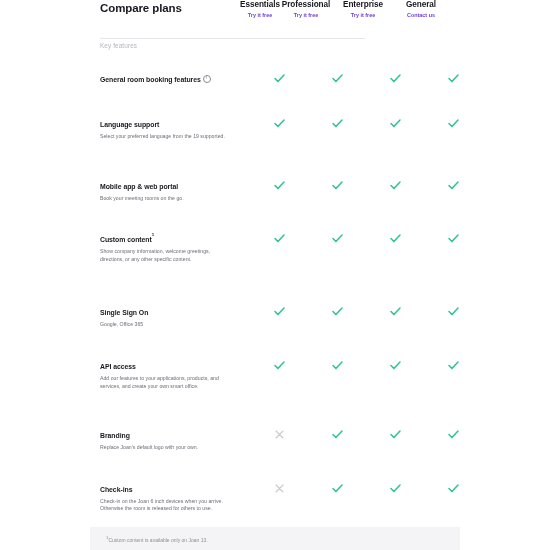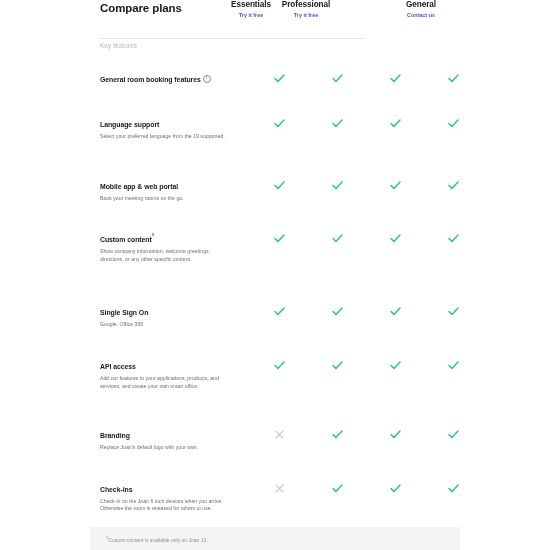--- a/index.html
+++ b/index.html
@@ -51,21 +51,21 @@
   }
   .plan-head .plan-cta {
     display: block;
     margin-top: 2px;
     font-size: 5.4px;
     color: #6f3fd8;
     font-weight: bold;
     letter-spacing: 0px;
     text-decoration: none;
   }
-  .col0 { left: 211px; }
+  .col0 { left: 220px; }
   .col1 { left: 266px; }
   .col2 { left: 323px; }
   .col3 { left: 381px; }
 
   
   .rule {
     position: absolute;
     left: 100px;
     right: 97px;
     top: 38px;
@@ -191,20 +191,24 @@
     <div class="title">Compare plans</div>
 
     <div class="plan-head col0">
       <div class="plan-name">Essentials</div>
       <a class="plan-cta" href="#">Try it free</a>
     </div>
     <div class="plan-head col1">
       <div class="plan-name">Professional</div>
       <a class="plan-cta" href="#">Try it free</a>
     </div>
+    <div class="plan-head col2">
+      <div class="plan-name">Enterprise</div>
+      <a class="plan-cta" href="#">Try it free</a>
+    </div>
     <div class="plan-head col3">
       <div class="plan-name">General</div>
       <a class="plan-cta" href="#">Contact us</a>
     </div>
   </div>
 
   <div class="rule"></div>
   <div class="section-label">Key features</div>
 
   <div class="table" id="feature-table">

